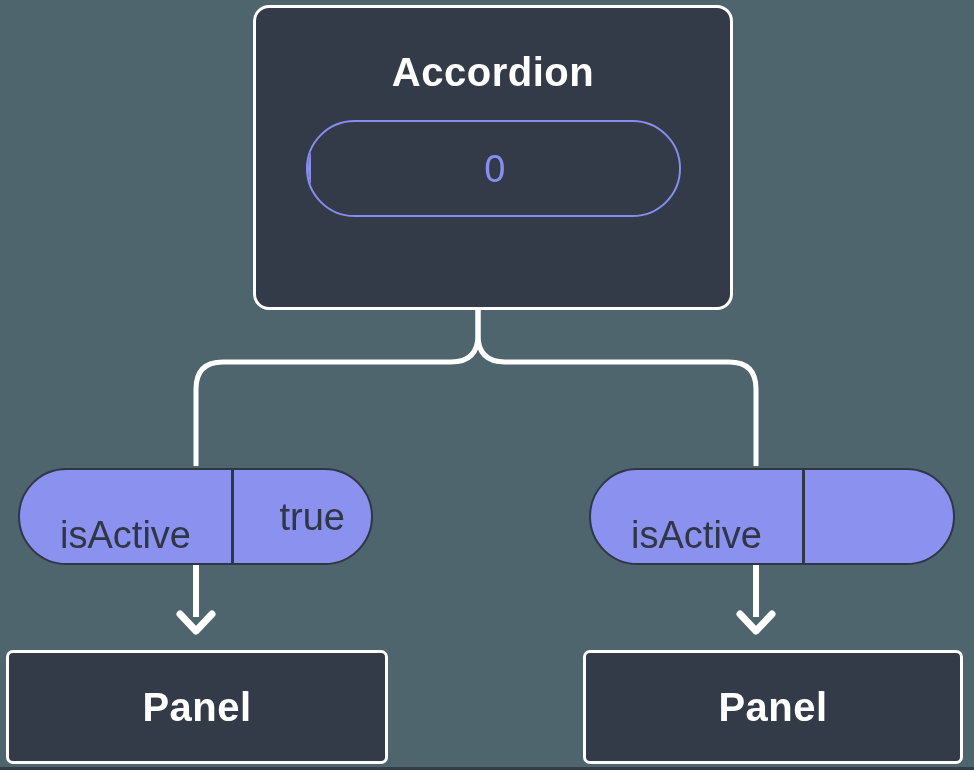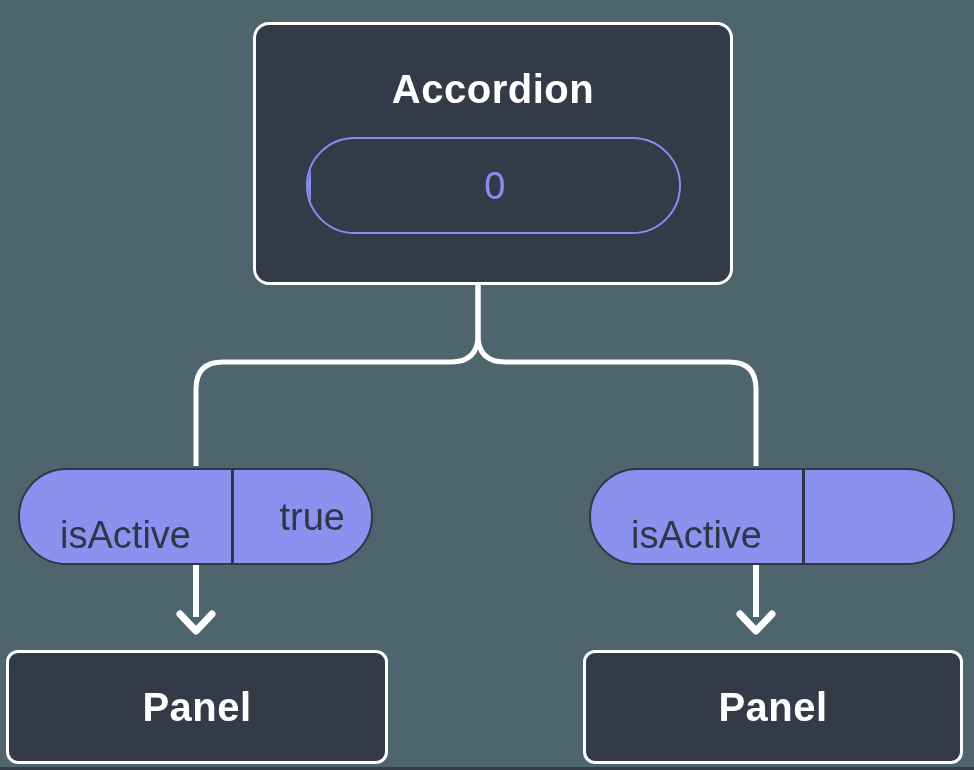--- a/index.html
+++ b/index.html
@@ -23,22 +23,22 @@
     font-family: "Liberation Sans", sans-serif;
   }
   .connector-layer {
     position: absolute;
     left: 0; top: 0;
     width: 974px; height: 770px;
   }
   
   .accordion-node {
     position: absolute;
-    left: 253px; top: 22px;
-    width: 480px; height: 263px;
+    left: 253px; top: 5px;
+    width: 480px; height: 305px;
     background: var(--node-fill);
     border: 3.5px solid var(--node-border);
     border-radius: 16px;
   }
   .node-title {
     position: absolute;
     top: 44px; left: 0; right: 0;
     text-align: center;
     color: var(--white-text);
     font-size: 40px;
@@ -85,21 +85,21 @@
   .state-pill .pill-cell.name { flex: 0 0 211px; margin-top: 36px; }
   .state-pill .pill-divider { flex: 0 0 2.5px; background: var(--dark-text); }
   .state-pill .pill-cell.value { flex: 1; padding-left: 20px; }
   
   .panel-node {
     position: absolute;
     top: 650px;
     height: 114px;
     background: var(--node-fill);
     border: 3.5px solid var(--node-border);
-    border-radius: 12px;
+    border-radius: 7px;
     display: flex;
     align-items: center;
     justify-content: center;
     color: var(--white-text);
     font-size: 40px;
     font-weight: 600;
     letter-spacing: 0.5px;
   }
   .panel-node.left  { left: 6px;   width: 382px; }
   .panel-node.right { left: 583px; width: 380px; }

